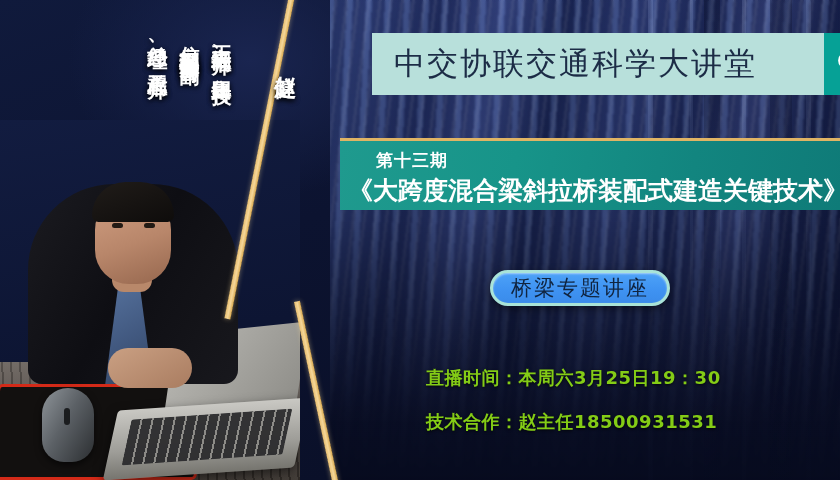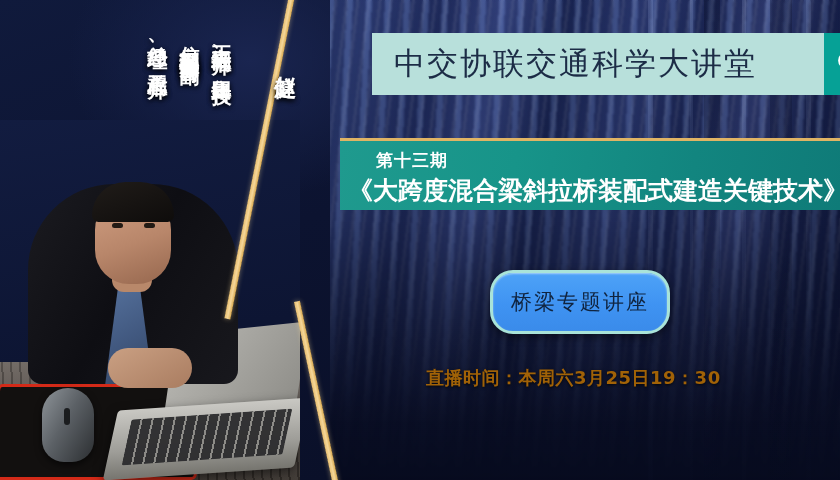--- a/index.html
+++ b/index.html
@@ -119,30 +119,30 @@
   
   .sub-band { position:absolute; left:340px; top:138px; width:500px; height:72px;
     background:linear-gradient(100deg,#1f9a8e 0%,#179489 35%,#12857f 70%,#0f7b78 100%);
     border-top:3px solid #e0b464; overflow:hidden; }
   .sub-issue { position:absolute; left:36px; top:8px; font-size:17px;
     font-weight:700; color:#ffffff; letter-spacing:1px; }
   .sub-name { position:absolute; left:8px; top:33px; font-size:25px;
     font-weight:700; color:#ffffff; letter-spacing:0px; white-space:nowrap; }
 
   
-  .badge { position:absolute; left:490px; top:270px; width:180px; height:64px;
+  .badge { position:absolute; left:490px; top:270px; width:180px; height:36px;
     border-radius:23px; background:linear-gradient(180deg,#4da2f7 0%,#3f93f2 55%,#3a8bea 100%);
     border:3px solid #a9e3d8;
     box-shadow:0 3px 8px rgba(0,0,0,.45), inset 0 1px 2px rgba(255,255,255,.5);
     display:flex; align-items:center; justify-content:center; }
   .badge-text { font-size:21px; font-weight:400; color:#10243f; letter-spacing:2px; }
 
   
   .info { position:absolute; left:426px; font-size:18px; font-weight:700;
-    color:#a16207; letter-spacing:.5px; white-space:nowrap;
+    color:#84cc16; letter-spacing:.5px; white-space:nowrap;
     text-shadow:0 1px 3px rgba(0,0,0,.8); }
   .info-1 { top:366px; }
   .info-2 { top:410px; }
 
   
   .vcol {
     position:absolute; writing-mode:vertical-rl; text-orientation:upright;
     color:#ffffff; font-weight:700; letter-spacing:2px; white-space:nowrap;
     text-shadow:0 2px 5px rgba(0,0,0,.85);
   }
@@ -210,14 +210,15 @@
   <div class="sub-band">
     <span class="sub-issue">第十三期</span>
     <span class="sub-name">《大跨度混合梁斜拉桥装配式建造关键技术》</span>
   </div>
 
   <div class="badge">
     <span class="badge-text">桥梁专题讲座</span>
   </div>
 
   <div class="info info-1">直播时间：本周六3月25日19：30</div>
+  <div class="info info-2">技术合作：赵主任18500931531</div>
 
 </div>
 
 </body></html>

